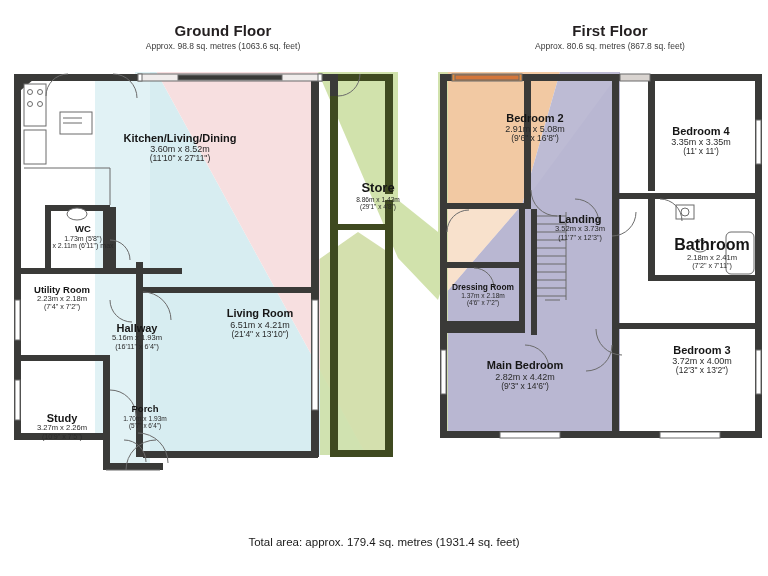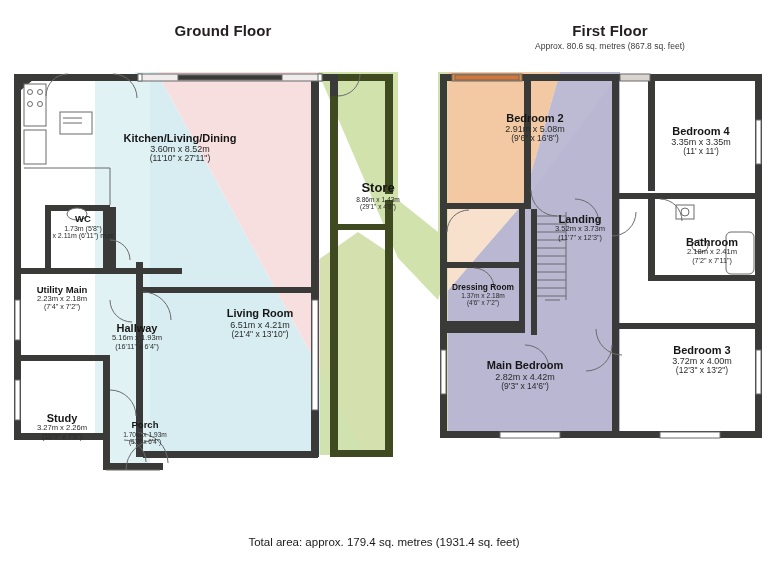--- a/index.html
+++ b/index.html
@@ -250,38 +250,39 @@
 
       <rect x="441" y="350" width="5" height="44" fill="#ffffff" stroke="#6b6b6b"></rect>
       <rect x="756" y="120" width="5" height="44" fill="#ffffff" stroke="#6b6b6b"></rect>
       <rect x="756" y="350" width="5" height="44" fill="#ffffff" stroke="#6b6b6b"></rect>
       <rect x="500" y="432" width="60" height="6" fill="#ffffff" stroke="#6b6b6b"></rect>
       <rect x="660" y="432" width="60" height="6" fill="#ffffff" stroke="#6b6b6b"></rect>
     </g>
   </svg>
 
   <div class="floor-title" style="left:88px;top:22px;width:270px;">Ground Floor</div>
+  <div class="floor-sub" style="left:88px;top:41px;width:270px;">Approx. 98.8 sq. metres (1063.6 sq. feet)</div>
 
   <div class="floor-title" style="left:475px;top:22px;width:270px;">First Floor</div>
   <div class="floor-sub" style="left:475px;top:41px;width:270px;">Approx. 80.6 sq. metres (867.8 sq. feet)</div>
 
   <div class="room" style="left:70px;top:132px;width:220px;">
     <div class="nm">Kitchen/Living/Dining</div>
     <div class="d1">3.60m x 8.52m</div>
     <div class="d2">(11'10" x 27'11")</div>
   </div>
 
-  <div class="room wcl" style="left:28px;top:214px;width:110px;">
+  <div class="room wcl" style="left:28px;top:224px;width:110px;">
     <div class="nm">WC</div>
     <div class="d1">1.73m (5'8")</div>
     <div class="d2">x 2.11m (6'11") max</div>
   </div>
 
   <div class="room sm" style="left:14px;top:285px;width:96px;">
-    <div class="nm" style="white-space:normal;line-height:1.05;">Utility Main</div>
+    <div class="nm" style="white-space:normal;line-height:1.05;">Utility Room</div>
     <div class="d1">2.23m x 2.18m</div>
     <div class="d2">(7'4" x 7'2")</div>
   </div>
 
   <div class="room sm" style="left:82px;top:298px;width:110px;margin-top:24px;">
     <div class="nm" style="font-size:11px;">Hallway</div>
     <div class="d1">5.16m x 1.93m</div>
     <div class="d2">(16'11" x 6'4")</div>
   </div>
 
@@ -290,21 +291,21 @@
     <div class="d1">6.51m x 4.21m</div>
     <div class="d2">(21'4" x 13'10")</div>
   </div>
 
   <div class="room sm" style="left:12px;top:385px;width:100px;margin-top:27px;">
     <div class="nm" style="font-size:11px;">Study</div>
     <div class="d1">3.27m x 2.26m</div>
     <div class="d2">(10'9" x 7'5")</div>
   </div>
 
-  <div class="room xs" style="left:100px;top:420px;width:90px;">
+  <div class="room xs" style="left:100px;top:404px;width:90px;">
     <div class="nm" style="font-size:9.5px;">Porch</div>
     <div class="d1">1.70m x 1.93m</div>
     <div class="d2">(5'7" x 6'4")</div>
   </div>
 
   <div class="room xs" style="left:330px;top:181px;width:96px;">
     <div class="nm" style="font-size:13px;">Store</div>
     <div class="d1">8.86m x 1.43m</div>
     <div class="d2">(29'1" x 4'8")</div>
   </div>
@@ -322,21 +323,21 @@
   </div>
 
 
   <div class="room sm" style="left:530px;top:213px;width:100px;">
     <div class="nm" style="font-size:11px;">Landing</div>
     <div class="d1">3.52m x 3.73m</div>
     <div class="d2">(11'7" x 12'3")</div>
   </div>
 
   <div class="room sm" style="left:660px;top:236px;width:104px;">
-    <div class="nm" style="font-size:11px;">Bathroom</div>
+    <div class="nm" style="font-size:16px;">Bathroom</div>
     <div class="d1">2.18m x 2.41m</div>
     <div class="d2">(7'2" x 7'11")</div>
   </div>
 
   <div class="room xs" style="left:443px;top:283px;width:80px;">
     <div class="nm" style="white-space:normal;line-height:1.05;">Dressing Room</div>
     <div class="d1">1.37m x 2.18m</div>
     <div class="d2">(4'6" x 7'2")</div>
   </div>
 

